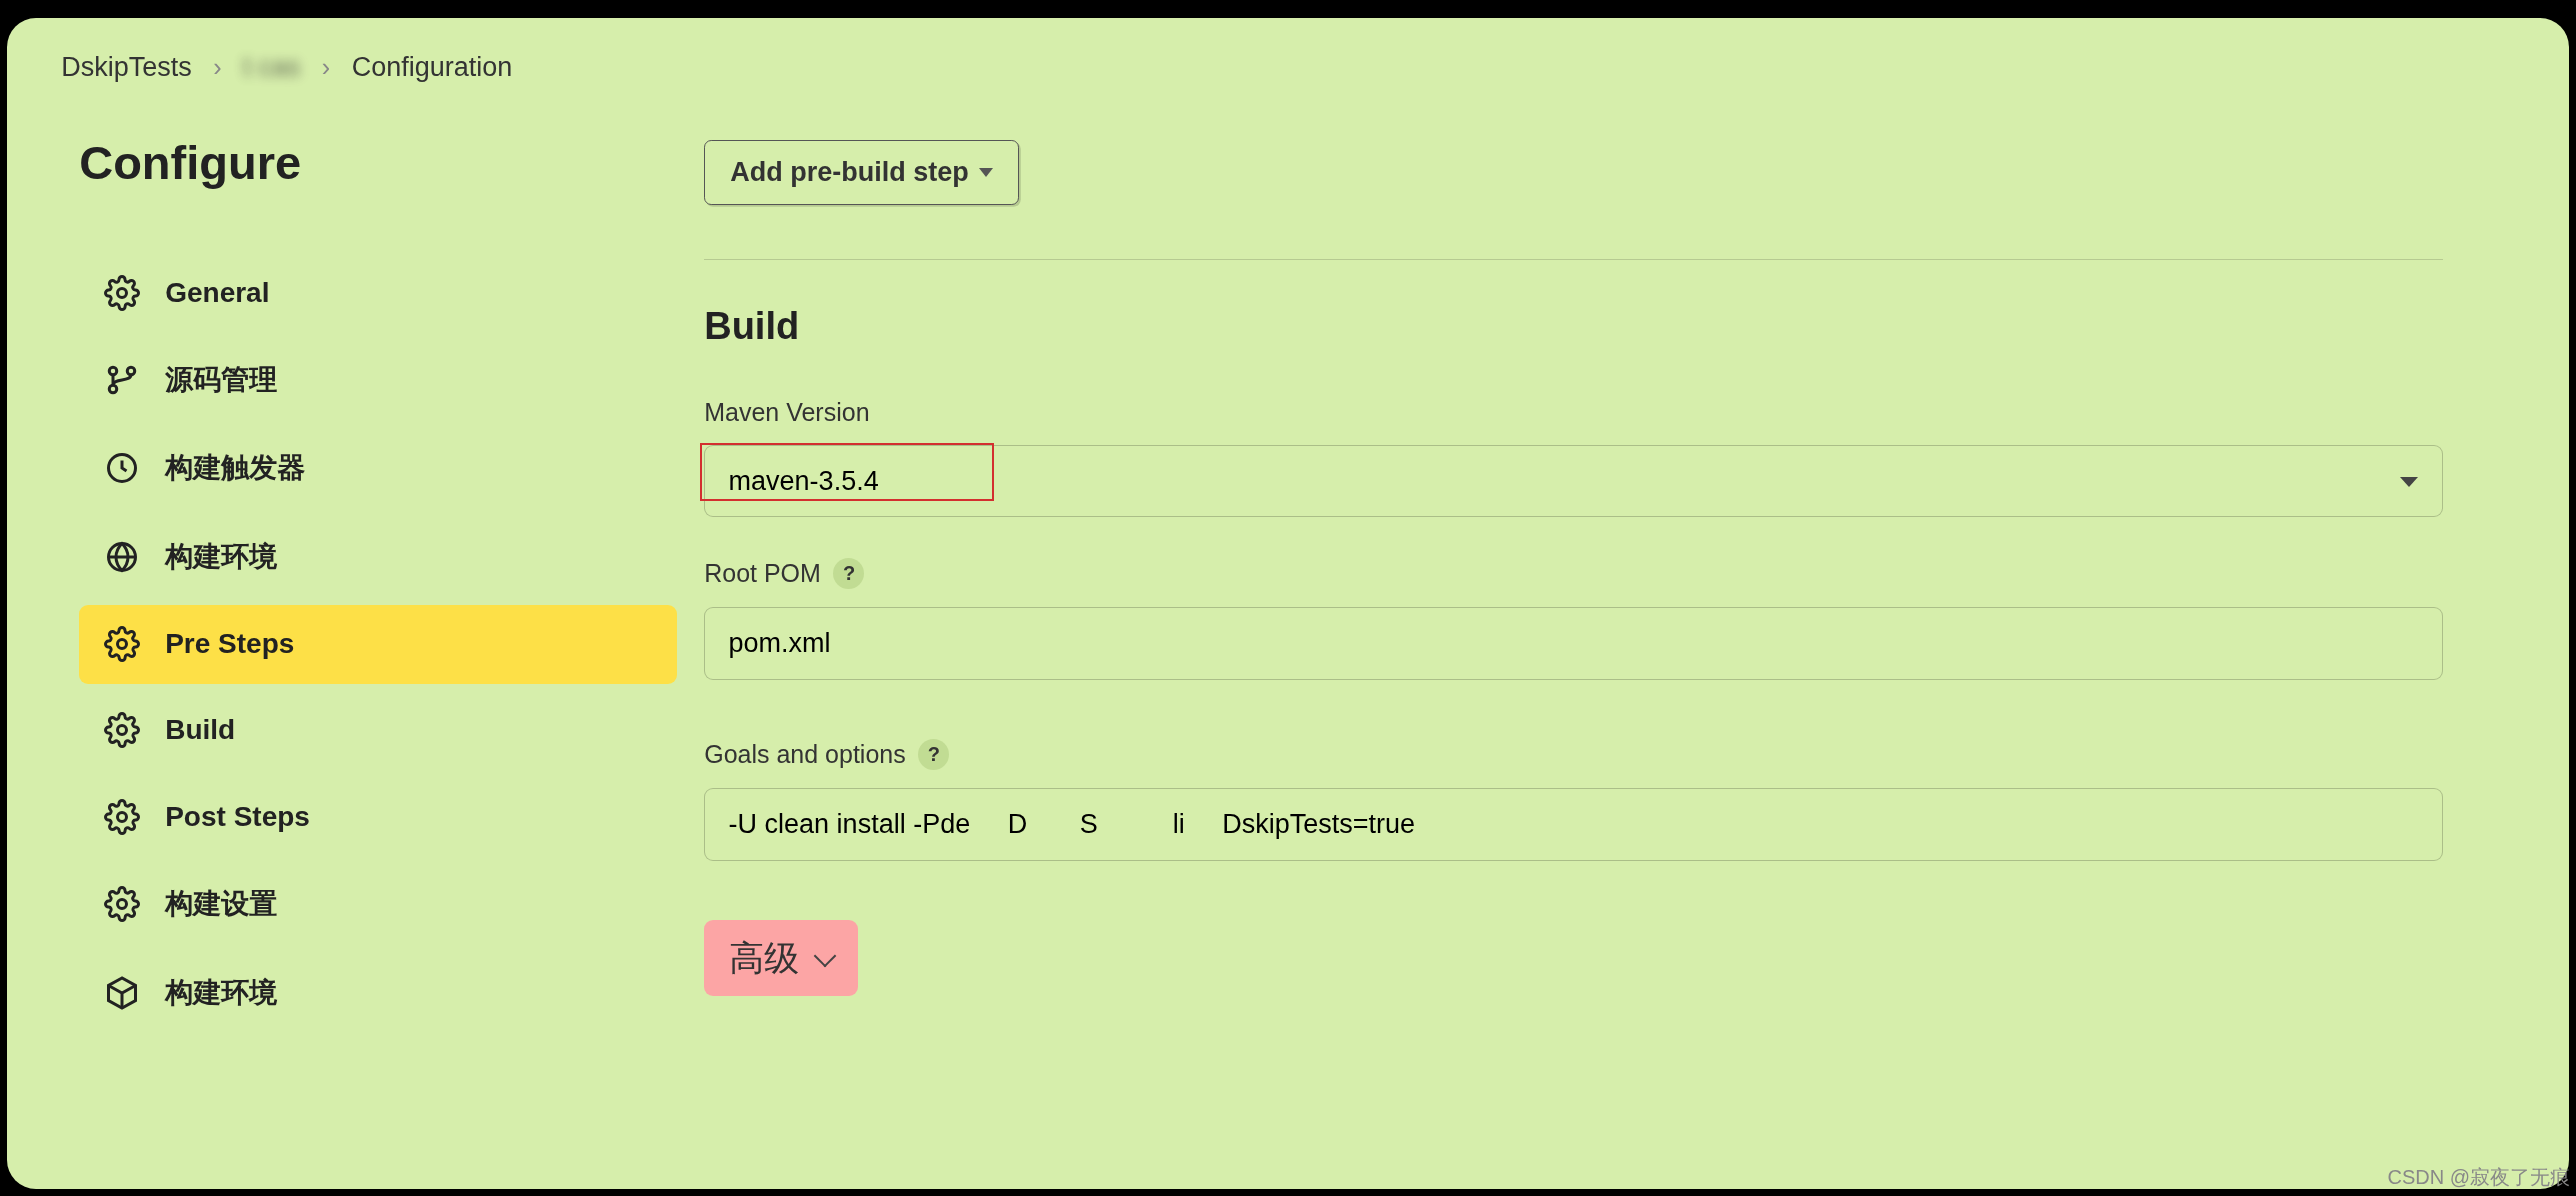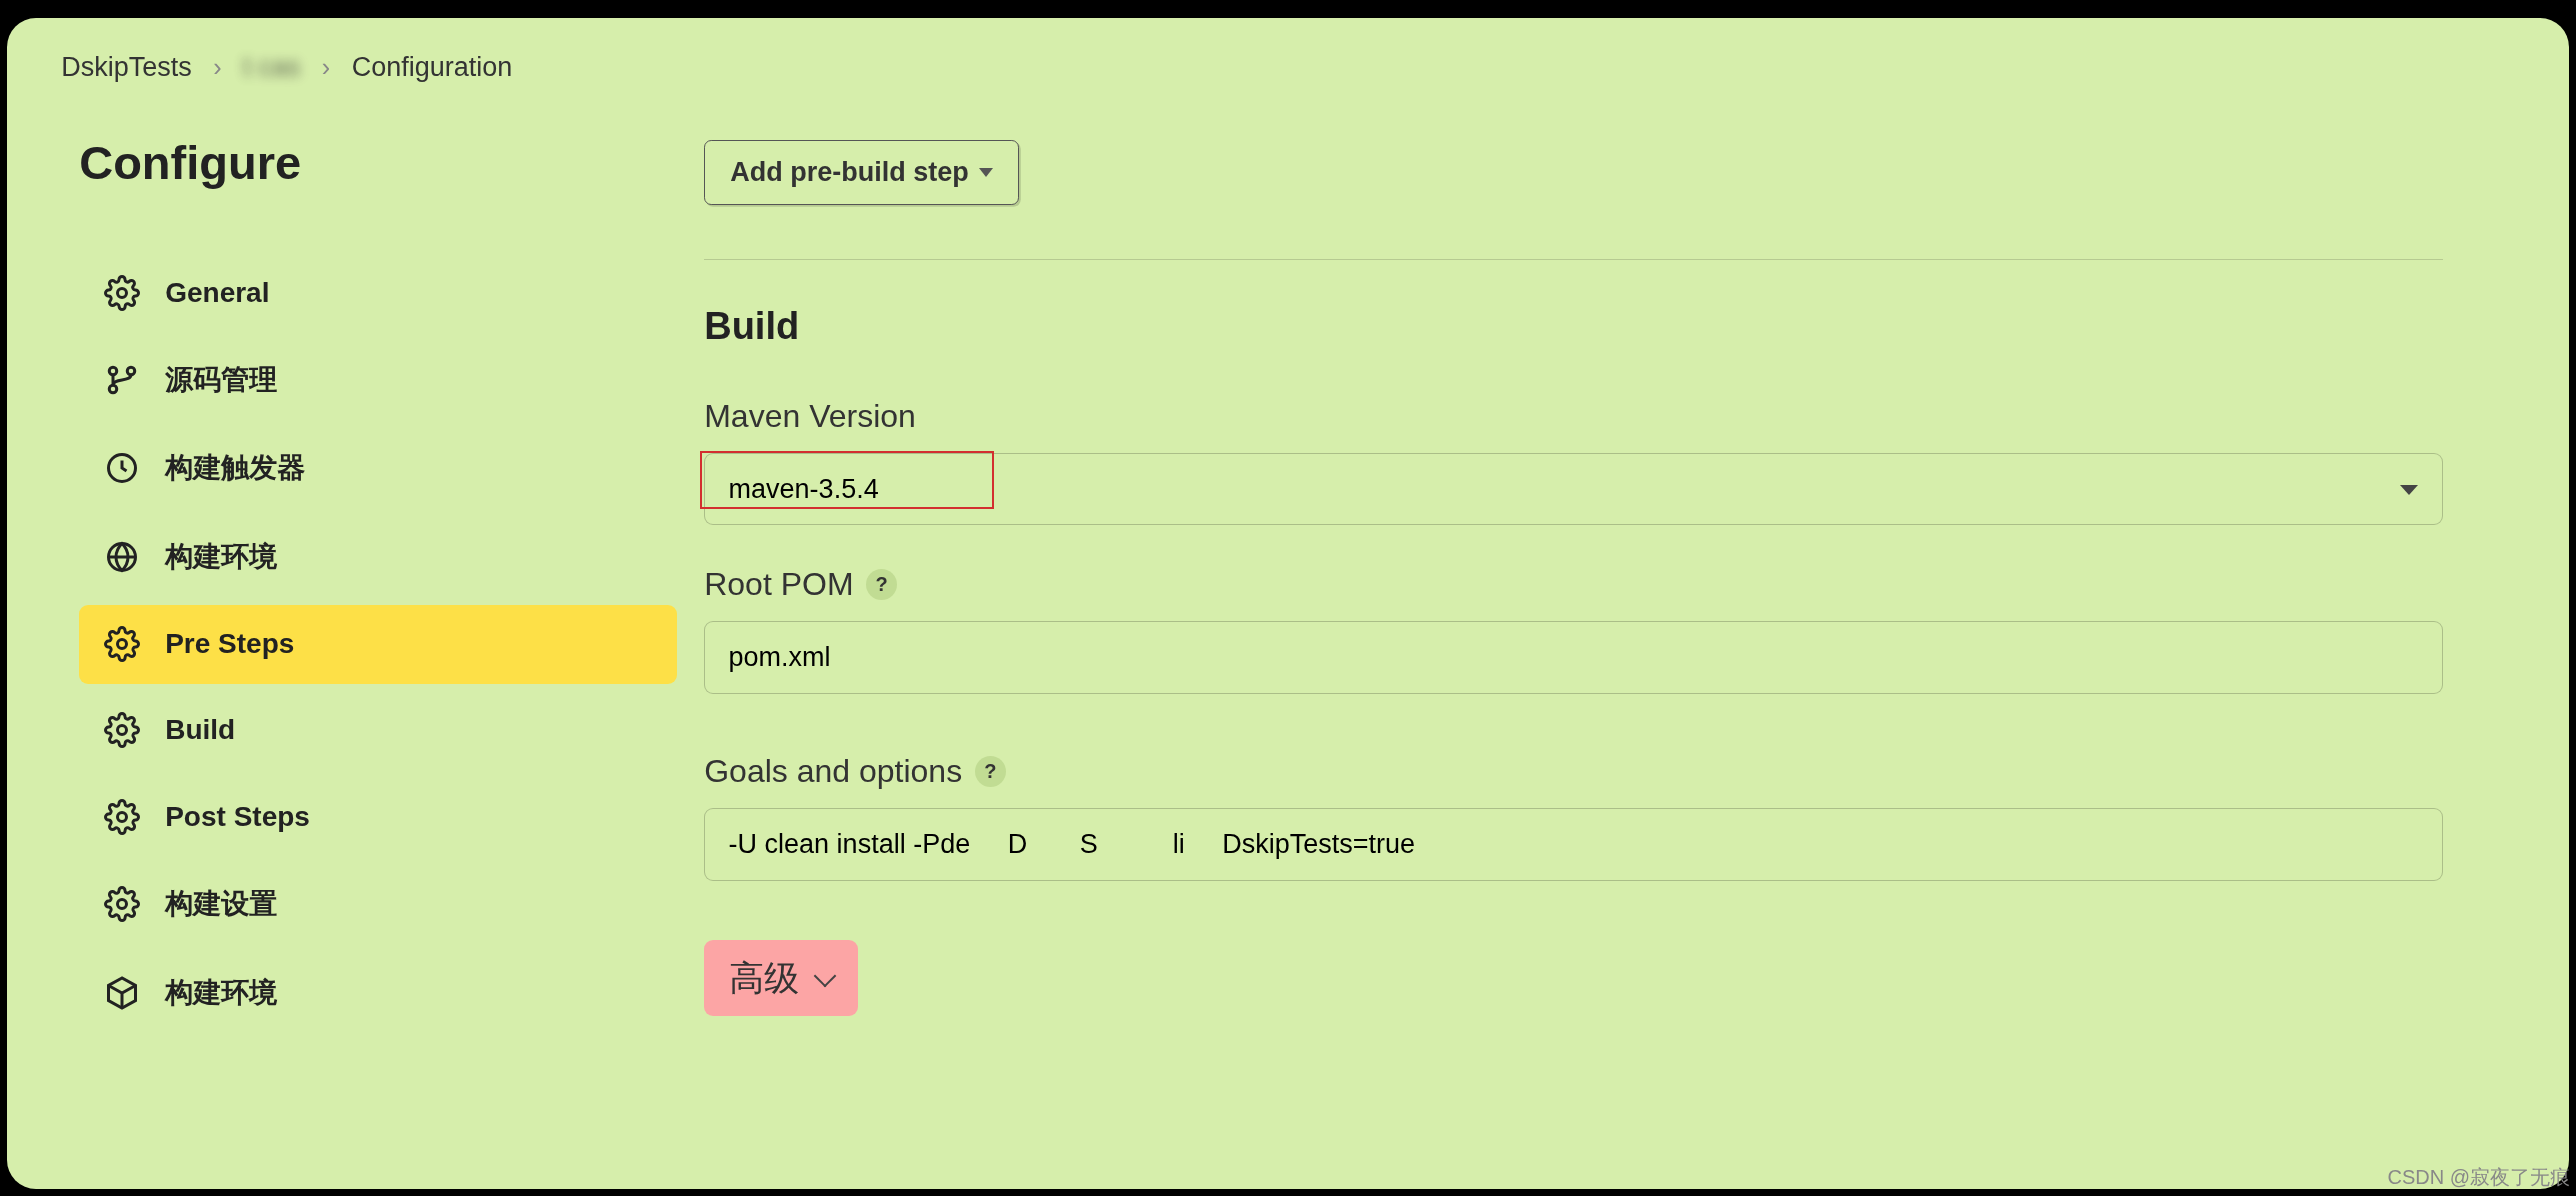--- a/index.html
+++ b/index.html
@@ -129,21 +129,21 @@
       color: #222;
       margin-bottom: 50px;
     }
     .field-label-row {
       display: flex;
       align-items: center;
       gap: 12.6px;
       margin-bottom: 18px;
     }
     .field-label {
-      font-size: 32px;
+      font-size: 25px;
       color: #333;
       font-weight: 500;
     }
     .help-badge {
       width: 31px;
       height: 31px;
       border-radius: 50%;
       background: #c1dc93;
       display: flex;
       align-items: center;

